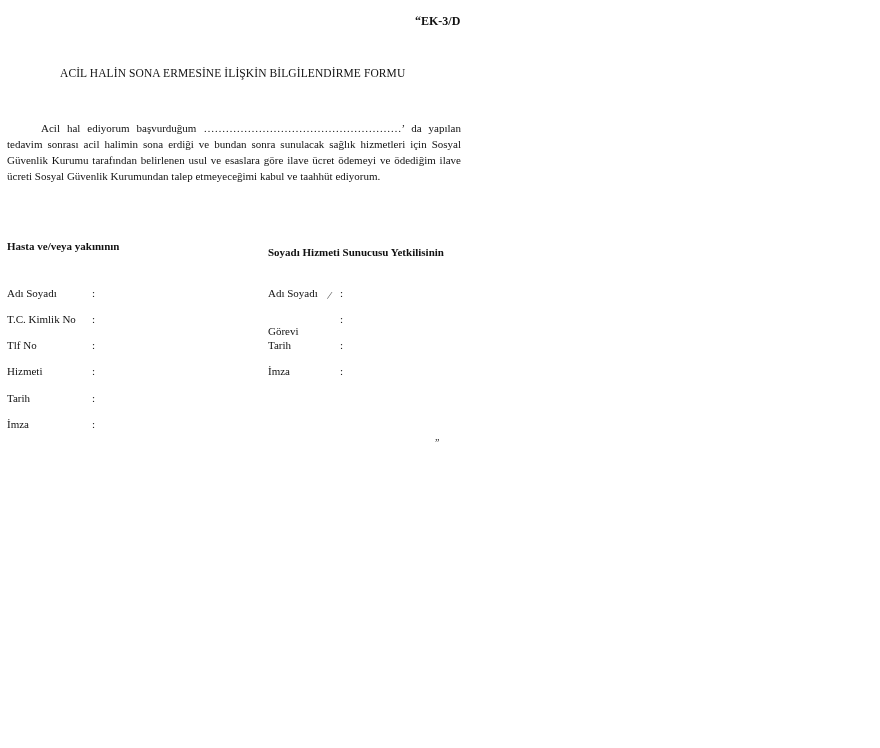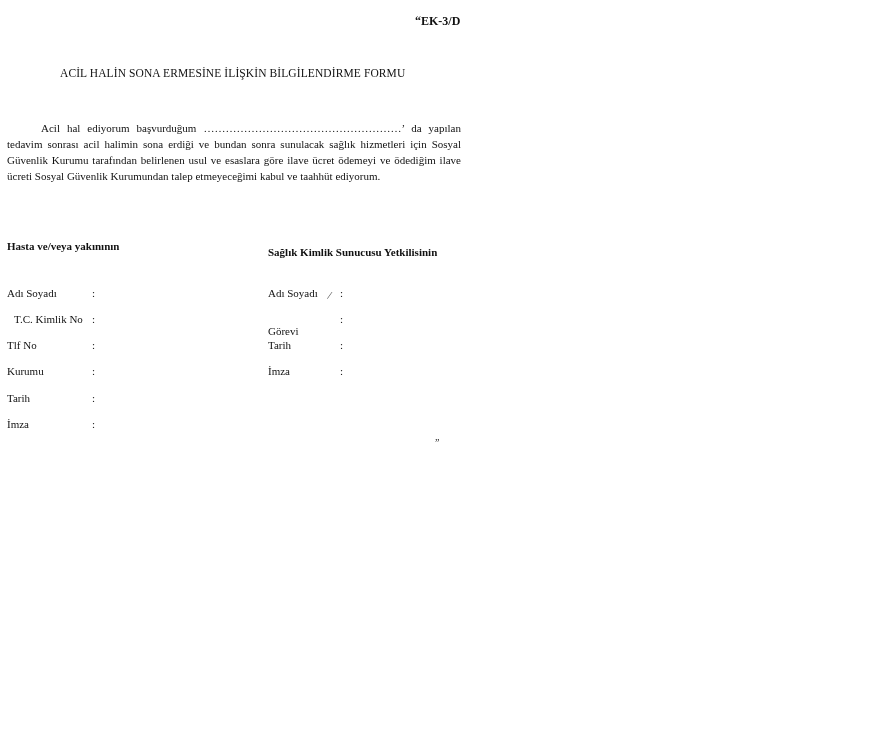--- a/index.html
+++ b/index.html
@@ -45,42 +45,42 @@
   </div>
 
   <div class="abs heading h-left">Hasta ve/veya yakınının</div>
 
   <div class="abs field" style="left:0;top:0;">
     <div>
       <span class="field-label" style="left:7px;top:287px;">Adı Soyadı</span>
       <span class="field-colon" style="left:92px;top:287px;">:</span>
     </div>
     <div>
-      <span class="field-label" style="left:14px;top:313px;">T.C. Kimlik No</span>
+      <span class="field-label" style="left:7px;top:313px;">T.C. Kimlik No</span>
       <span class="field-colon" style="left:92px;top:313px;">:</span>
     </div>
     <div>
       <span class="field-label" style="left:7px;top:339px;">Tlf No</span>
       <span class="field-colon" style="left:92px;top:339px;">:</span>
     </div>
     <div>
-      <span class="field-label" style="left:7px;top:365px;">Kurumu</span>
+      <span class="field-label" style="left:7px;top:365px;">Hizmeti</span>
       <span class="field-colon" style="left:92px;top:365px;">:</span>
     </div>
     <div>
       <span class="field-label" style="left:7px;top:392px;">Tarih</span>
       <span class="field-colon" style="left:92px;top:392px;">:</span>
     </div>
     <div>
       <span class="field-label" style="left:7px;top:418px;">İmza</span>
       <span class="field-colon" style="left:92px;top:418px;">:</span>
     </div>
   </div>
 
-  <div class="abs heading h-right">Sağlık Kimlik Sunucusu Yetkilisinin</div>
+  <div class="abs heading h-right">Soyadı Hizmeti Sunucusu Yetkilisinin</div>
 
   <div class="abs field" style="left:0;top:0;">
     <div>
       <span class="field-label" style="left:268px;top:287px;">Adı Soyadı</span>
       <span class="slash" style="left:328px;top:289px;">/</span>
       <span class="field-colon" style="left:340px;top:287px;">:</span>
     </div>
     <div>
       <span class="field-label" style="left:268px;top:325px;">Görevi</span>
       <span class="field-colon" style="left:340px;top:313px;">:</span>

